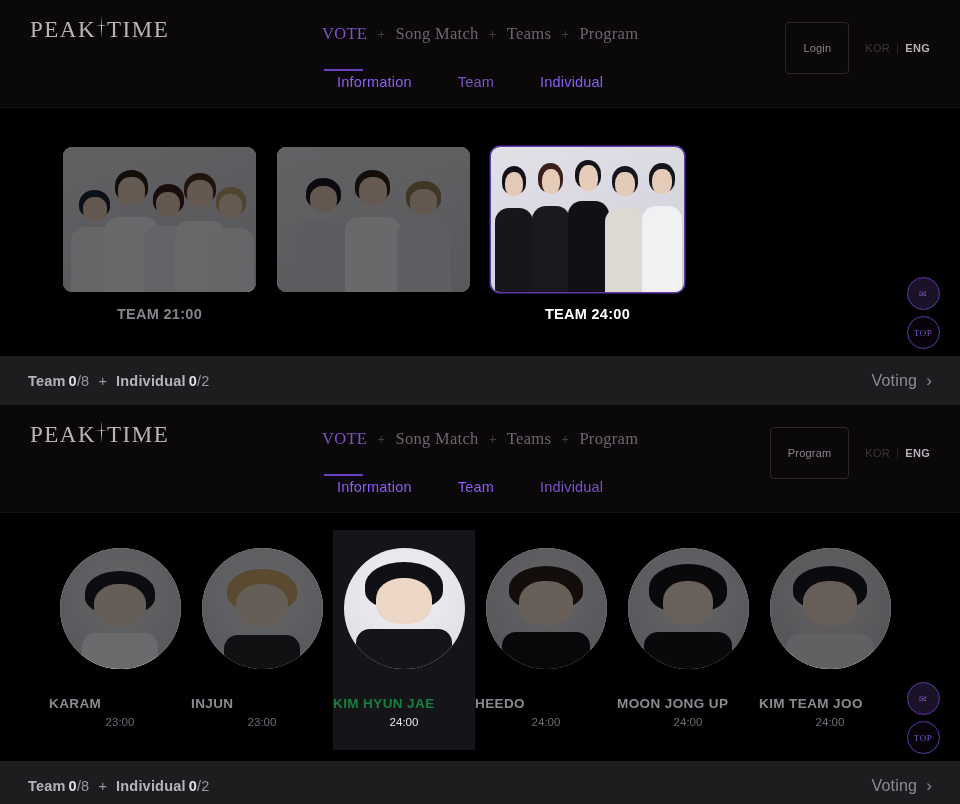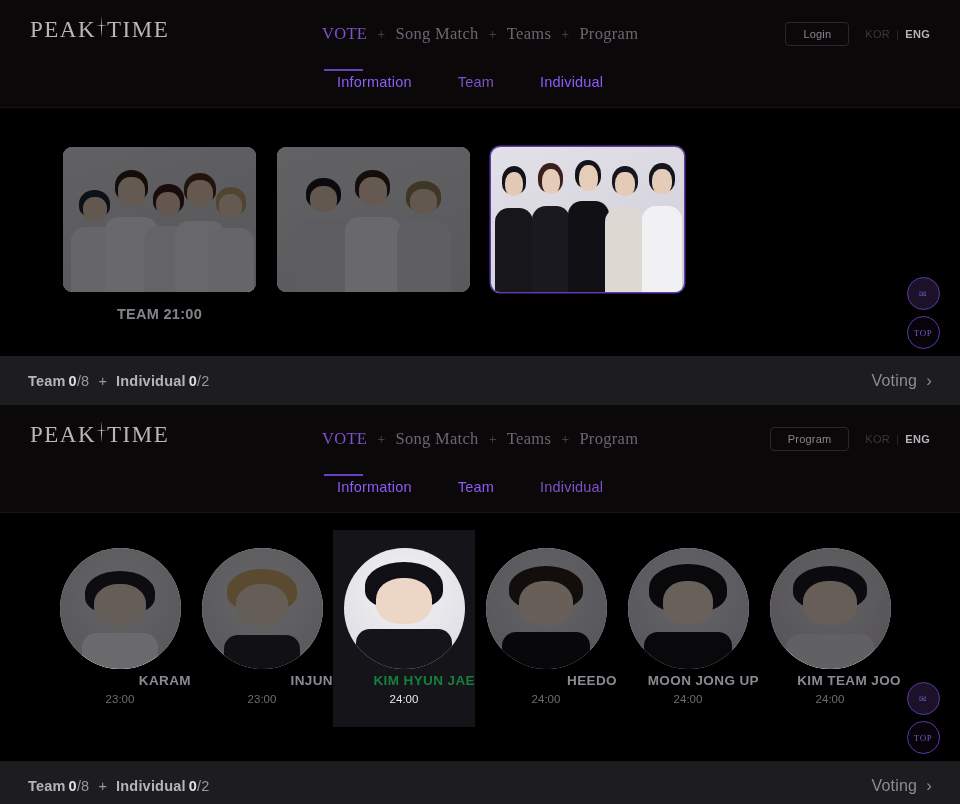--- a/index.html
+++ b/index.html
@@ -66,21 +66,21 @@
     width: 39px; height: 2px; background:#6b3fbe;
   }
   .mainnav .plus { color:#4f4a55; margin: 0 10px; font-size: 14px; }
 
   .authwrap { position:absolute; right: 30px; top: 22px; display:flex; align-items:center; }
   .authbtn {
     border: 1px solid #2b262f;
     border-radius: 4px;
     color: #8a848f;
     font-size: 11px;
-    padding: 5px 17px;
+    padding: 19px 17px;
     background: transparent;
     font-family: "Liberation Sans", sans-serif;
     cursor: pointer;
     letter-spacing:.2px;
   }
   .langs { margin-left: 16px; font-size: 11px; display:flex; align-items:center; letter-spacing:.3px;}
   .langs .kor { color:#3b363f; }
   .langs .sep { color:#2c2830; margin: 0 6px; }
   .langs .eng { color:#b6b1bb; font-weight:bold; }
 
@@ -146,21 +146,21 @@
     width: 121px; height: 121px;
     margin: 0 auto;
     border-radius: 50%;
     overflow: hidden;
     position: relative;
     background:#2b2a30;
   }
   .person .dim { position:absolute; inset:0; background: rgba(0,0,0,.55); border-radius:50%; }
   .person.selected .dim { background: rgba(0,0,0,0); }
   .person-name {
-    margin-top: 4px; text-align:right;
+    margin-top: 27px; text-align:left;
     font-size: 13.5px; font-weight:bold; color:#8d8993;
     letter-spacing:.4px; white-space:nowrap;
   }
   .person.selected .person-name { color:#15803d; }
   .person-time {
     margin-top: 5px; text-align:center;
     font-size: 11.5px; color:#6f6b75;
   }
   .person.selected .person-time { color:#e9e7ec; }
 
@@ -329,20 +329,21 @@
                 <div class="head" style="left:26%;top:6%;width:48%;height:19%;background:#e3cbb7;"></div>
               </div>
               <div class="fig" style="left:78%;width:21%;height:90%;">
                 <div class="body" style="left:0;width:100%;height:66%;background:#f1f0f3;"></div>
                 <div class="hair" style="left:18%;top:1%;width:64%;height:22%;background:#15141c;"></div>
                 <div class="head" style="left:26%;top:6%;width:48%;height:19%;background:#e4ccb9;"></div>
               </div>
             </div>
             <div class="dim"></div>
           </div>
+          <div class="team-label">TEAM 24:00</div>
         </div>
 
       </div>
 
       <div class="floaters">
         <div class="floater chat">
           <span class="ic">✉</span>
         </div>
         <div class="floater">
           <span class="ic">TOP</span>

